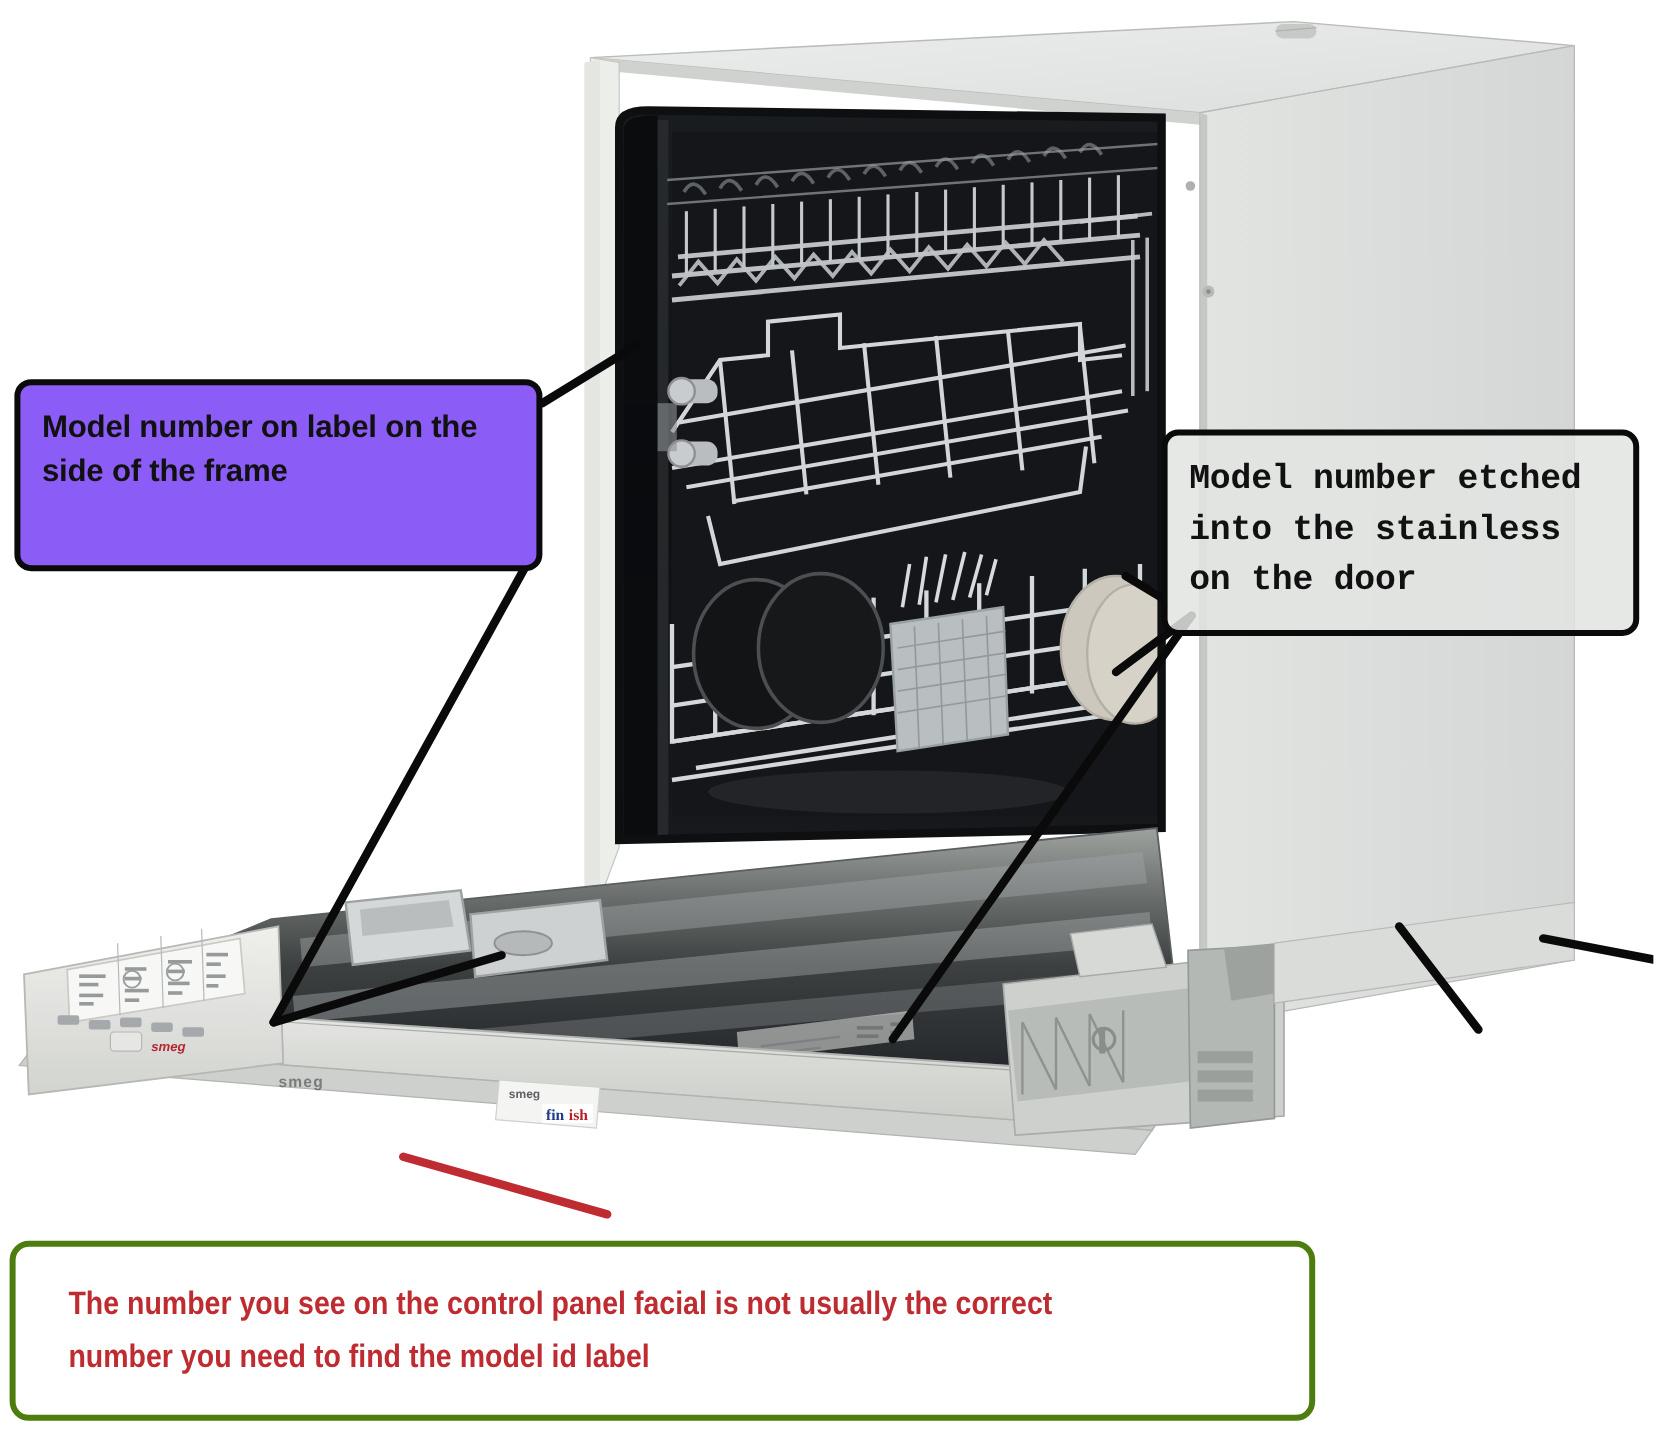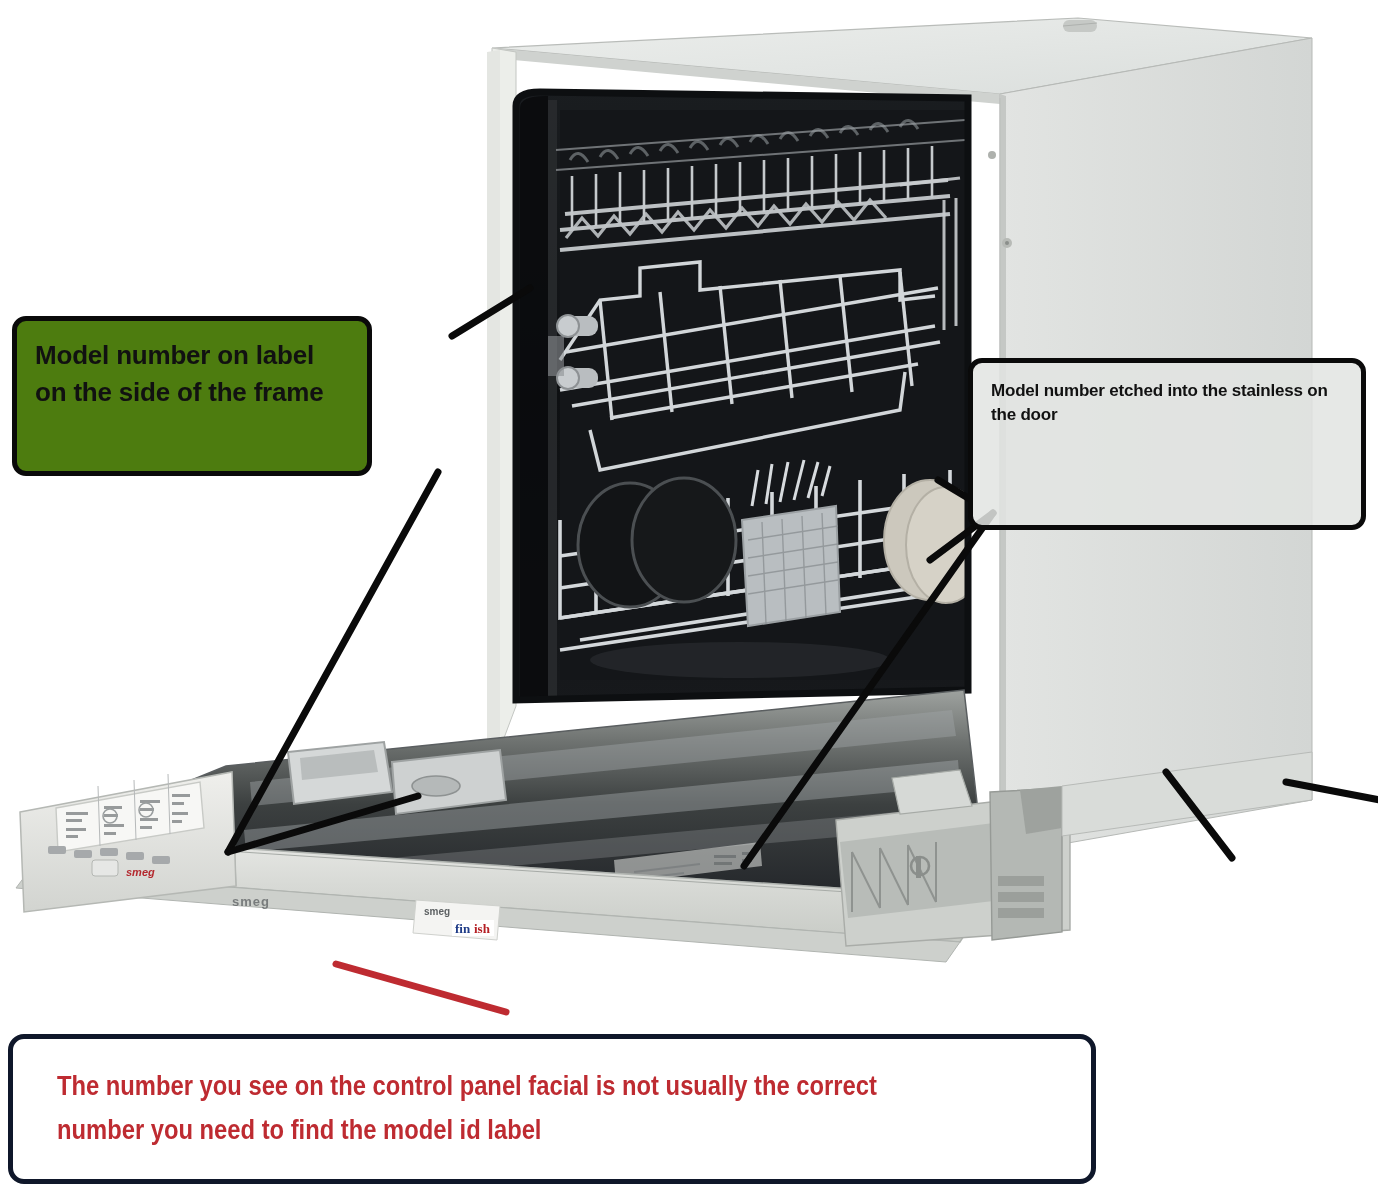--- a/index.html
+++ b/index.html
@@ -20,29 +20,29 @@
     padding:16px 18px 14px 18px;
   }
   .callout p{
     margin:0;
     font-weight:bold;
     font-size:26px;
     line-height:1.42;
     color:#111;
     letter-spacing:-0.2px;
   }
-  #callout-1{left:12px;  top:316px;  width:360px;  height:160px; background:#4d7c0f;}
+  #callout-1{left:12px;  top:316px;  width:440px;  height:160px; background:#8b5cf6;}
   #callout-2{left:968px; top:358px;  width:398px;  height:172px; background:rgba(226,228,226,0.86);}
   #callout-3{left:986px; top:598px;  width:386px;  height:172px; background:rgba(226,228,226,0.86);}
 
-  #callout-2 p,#callout-3 p{font-size:17px;line-height:1.44;}
+  #callout-2 p,#callout-3 p{font-size:29px;line-height:1.44;font-family:Liberation Mono, monospace;}
 
   #callout-red{
     position:absolute;left:8px;top:1034px;width:1088px;height:150px;
-    border:5px solid #0f172a;border-radius:16px;box-sizing:border-box;
+    border:5px solid #4d7c0f;border-radius:16px;box-sizing:border-box;
     background:#ffffff;padding:26px 0 0 44px;
   }
   #callout-red p{
     margin:0;color:#BE2B31;font-weight:bold;font-size:27px;line-height:1.62;
     font-family:"Liberation Sans Narrow","Liberation Sans",sans-serif;
     transform:scaleX(0.88);transform-origin:left center;letter-spacing:0px;
   }
 </style>
 </head>
 <body>

